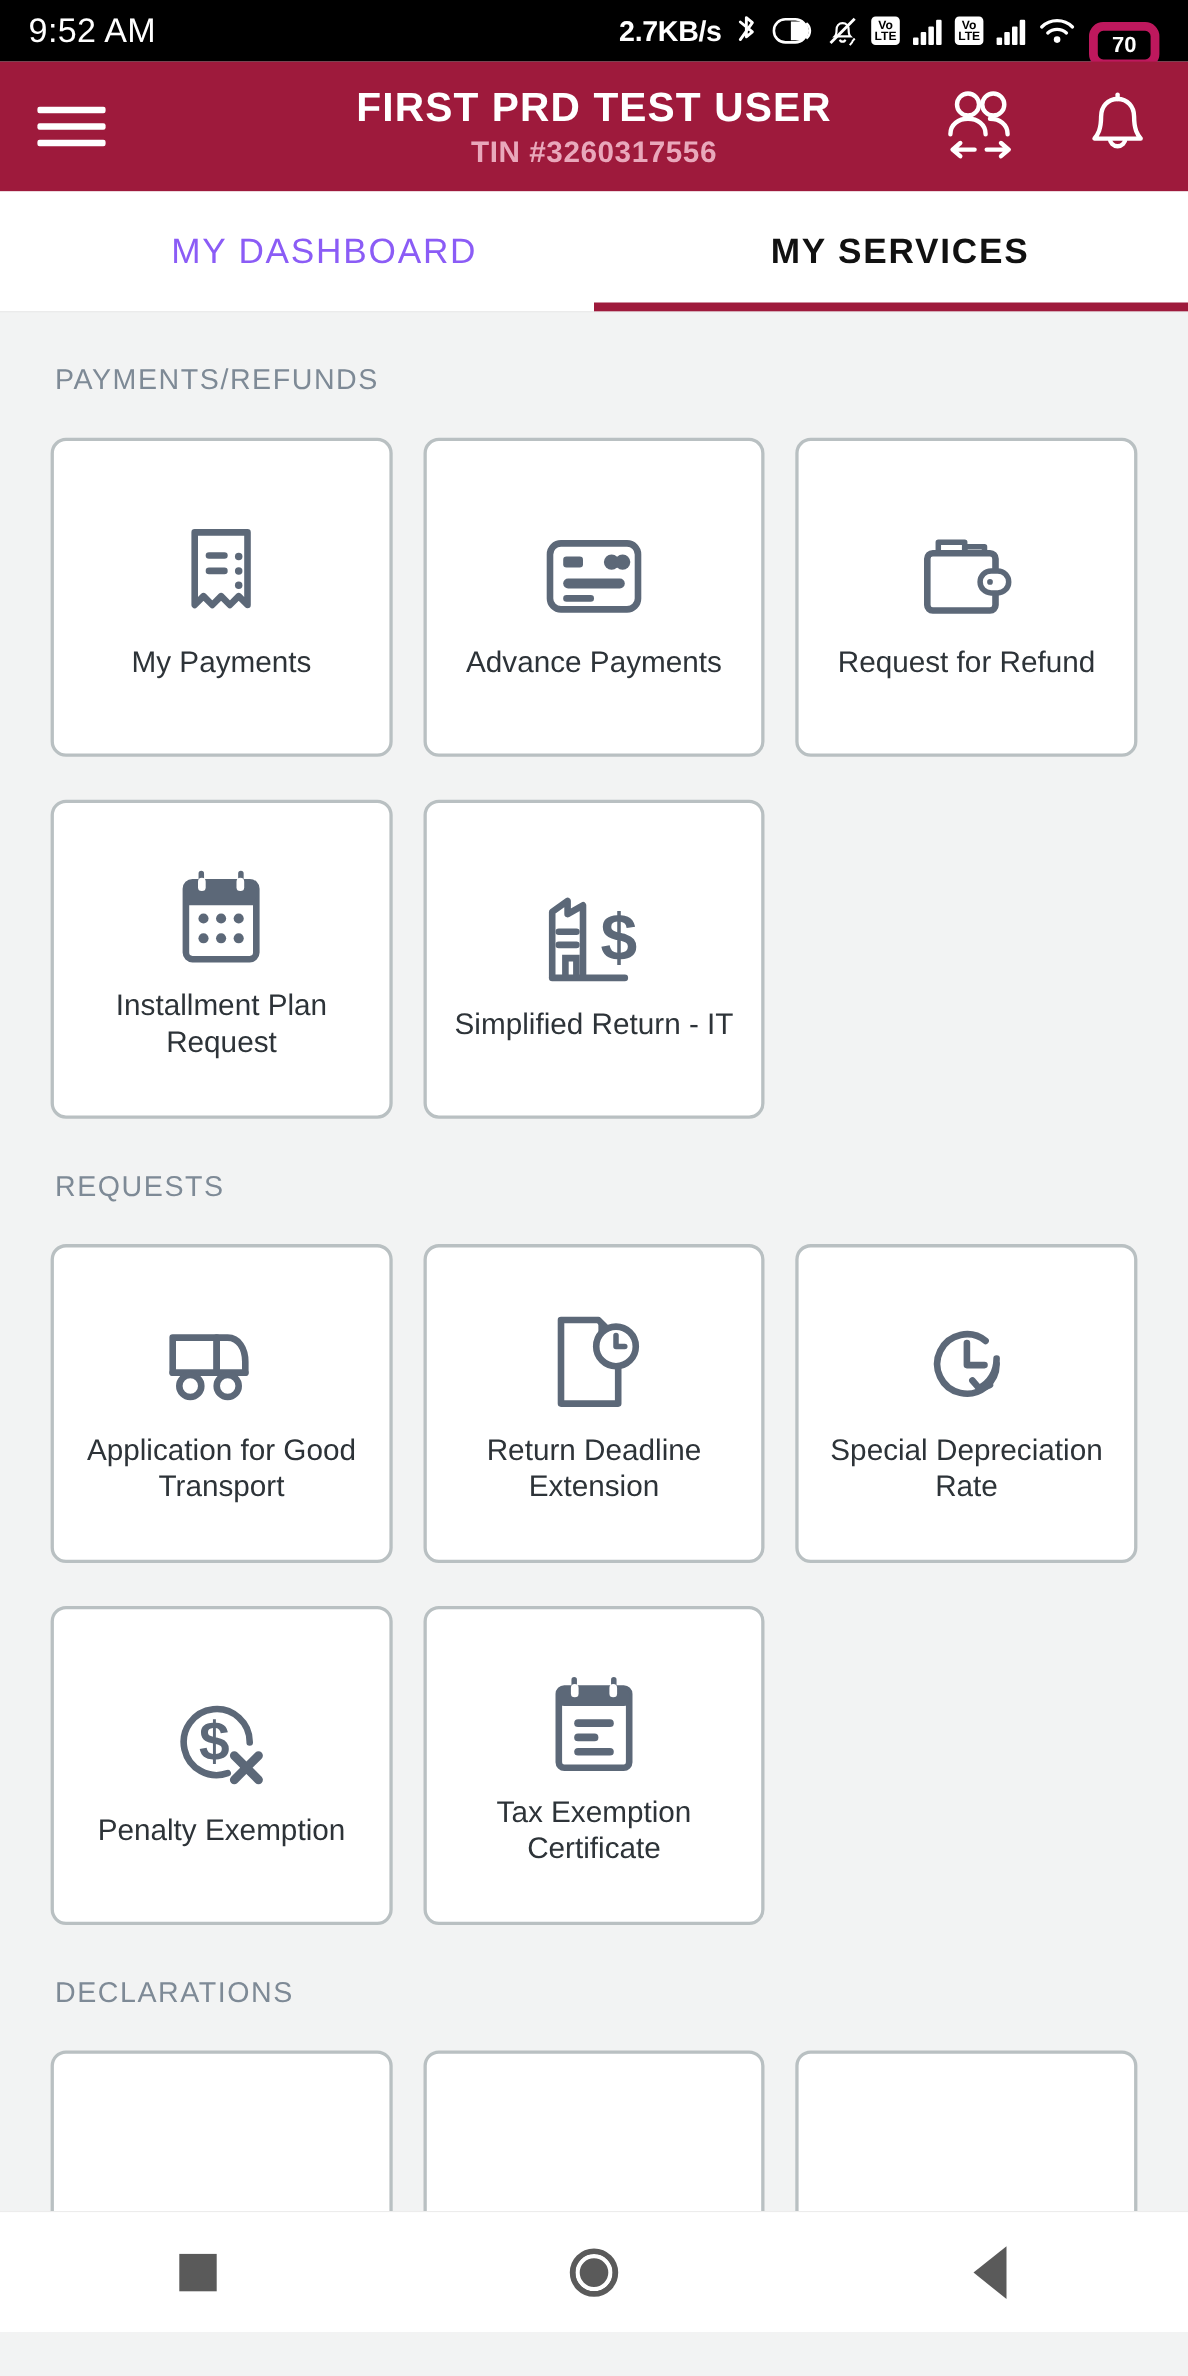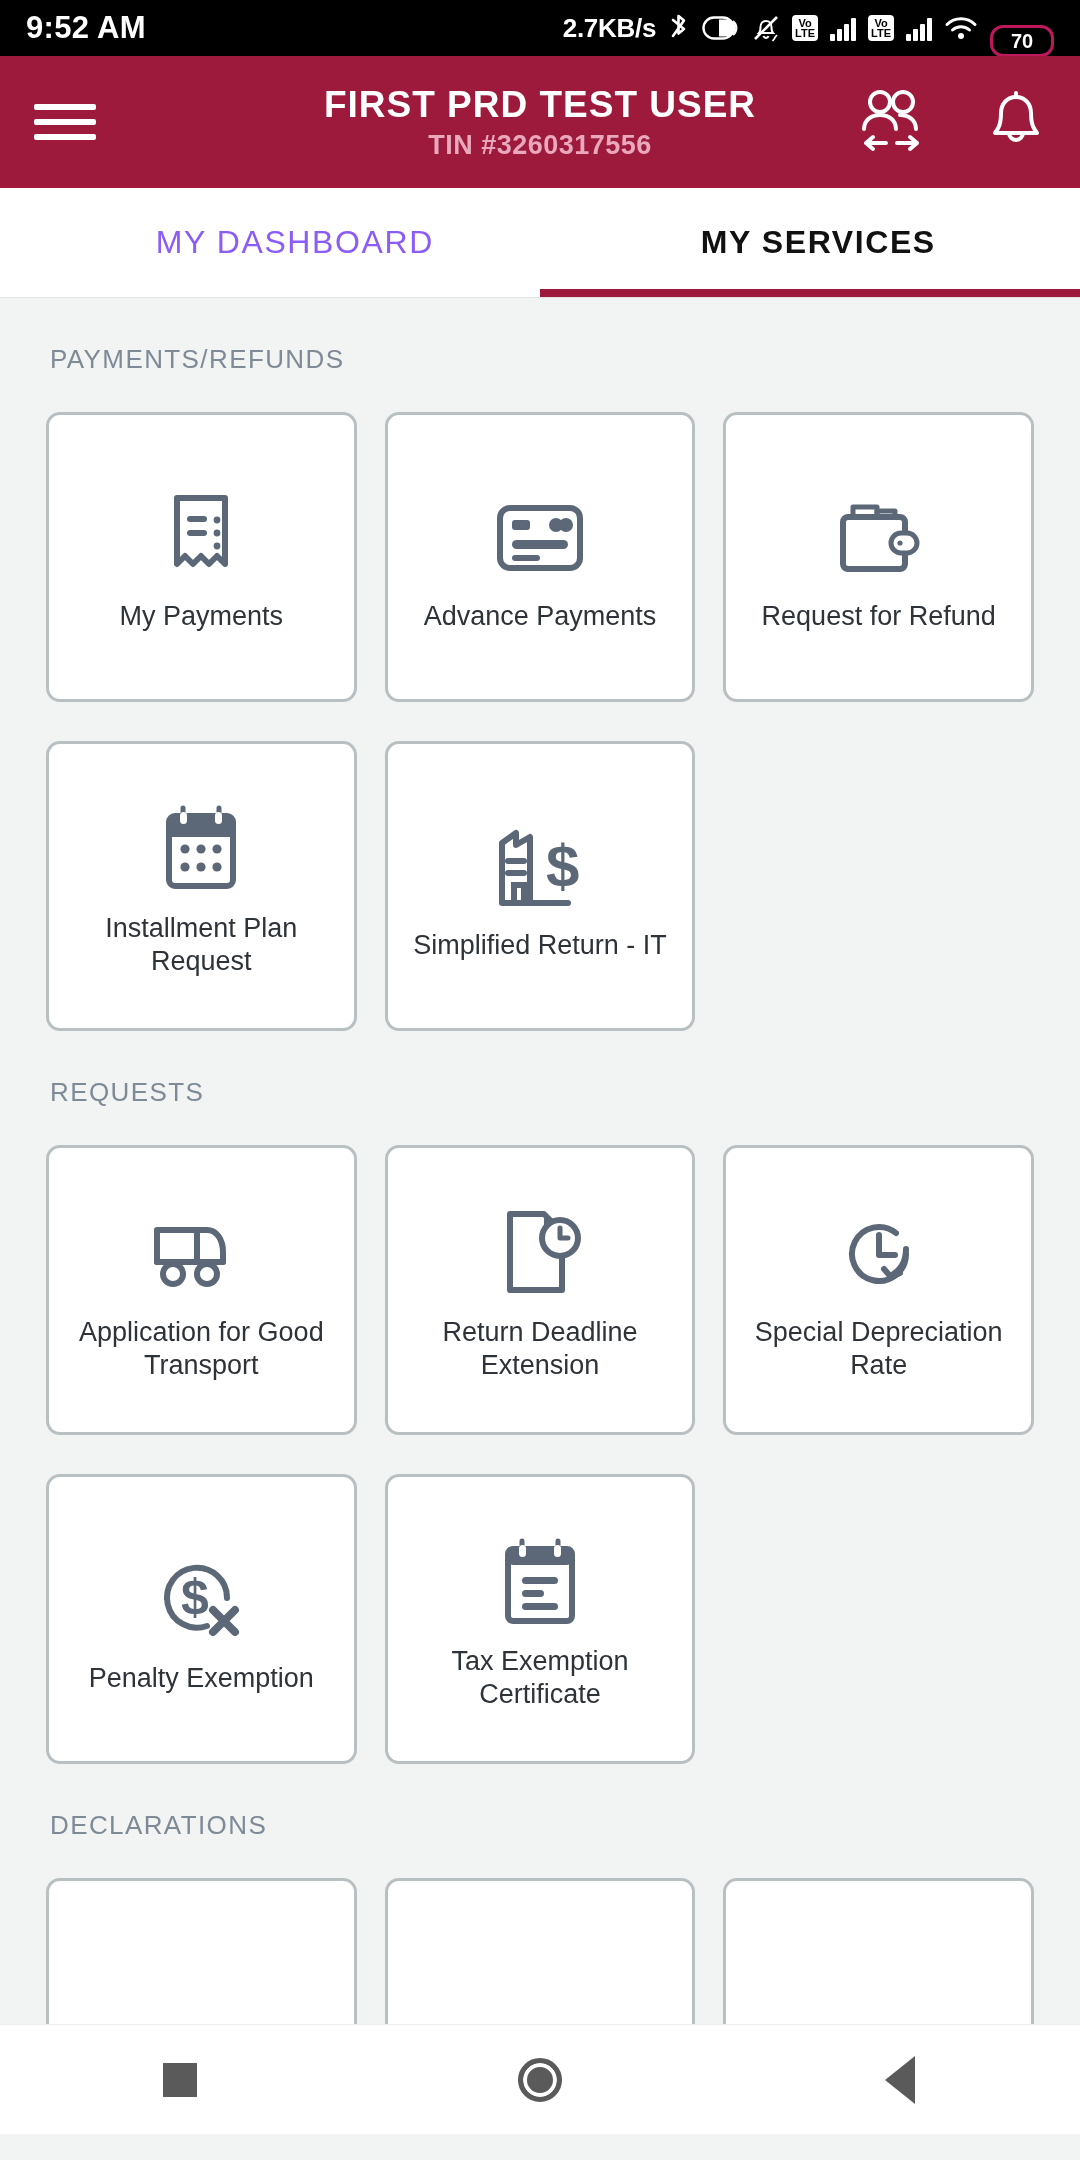--- a/index.html
+++ b/index.html
@@ -9,45 +9,45 @@
     background:#f2f3f3;
     overflow:hidden;
   }
 
   
   .statusbar{
     height:56px; background:#000; color:#fff;
     display:flex; align-items:center; justify-content:space-between;
     padding:0 26px;
   }
-  .status-clock{ font-size:31px; font-weight:700; letter-spacing:.3px; }
+  .status-clock{ font-size:31px; font-weight:400; letter-spacing:.3px; }
   .status-right{ display:flex; align-items:center; gap:12px; }
   .net-speed{ font-size:26px; font-weight:700; letter-spacing:-.3px; }
   .sicon{ display:flex; align-items:center; }
   .volte-badge{
     background:#fff; color:#000; border-radius:4px;
     font-size:11px; font-weight:700; line-height:10px;
     padding:3px 3px; text-align:center; letter-spacing:0;
   }
   .volte-badge span{ display:block; }
   .sig{ display:flex; align-items:flex-end; gap:2px; height:26px; }
   .sig i{ display:block; width:5px; background:#fff; border-radius:1px; }
   .sig i:nth-child(1){ height:7px; }
   .sig i:nth-child(2){ height:12px; }
   .sig i:nth-child(3){ height:17px; }
   .sig i:nth-child(4){ height:23px; }
   .battery{
-    border:3px solid #be185d; border-radius:13px;
+    border:8px solid #be185d; border-radius:13px;
     padding:1px 11px; font-size:20px; font-weight:700; color:#fff;
     min-width:64px; text-align:center; line-height:24px;margin-top:25px;
   }
 
   
   .appbar{
-    height:132px; background:#9e1a3c;
+    height:118px; background:#9e1a3c;
     display:flex; align-items:center; padding:0 34px;
     position:relative;
   }
   .hamburger{ width:62px; display:flex; flex-direction:column; gap:9px; cursor:pointer; }
   .hamburger i{ display:block; height:6px; background:#fff; border-radius:2px; }
   .appbar-titles{
     position:absolute; left:0; right:0; text-align:center;
     pointer-events:none;
   }
   .app-title{

